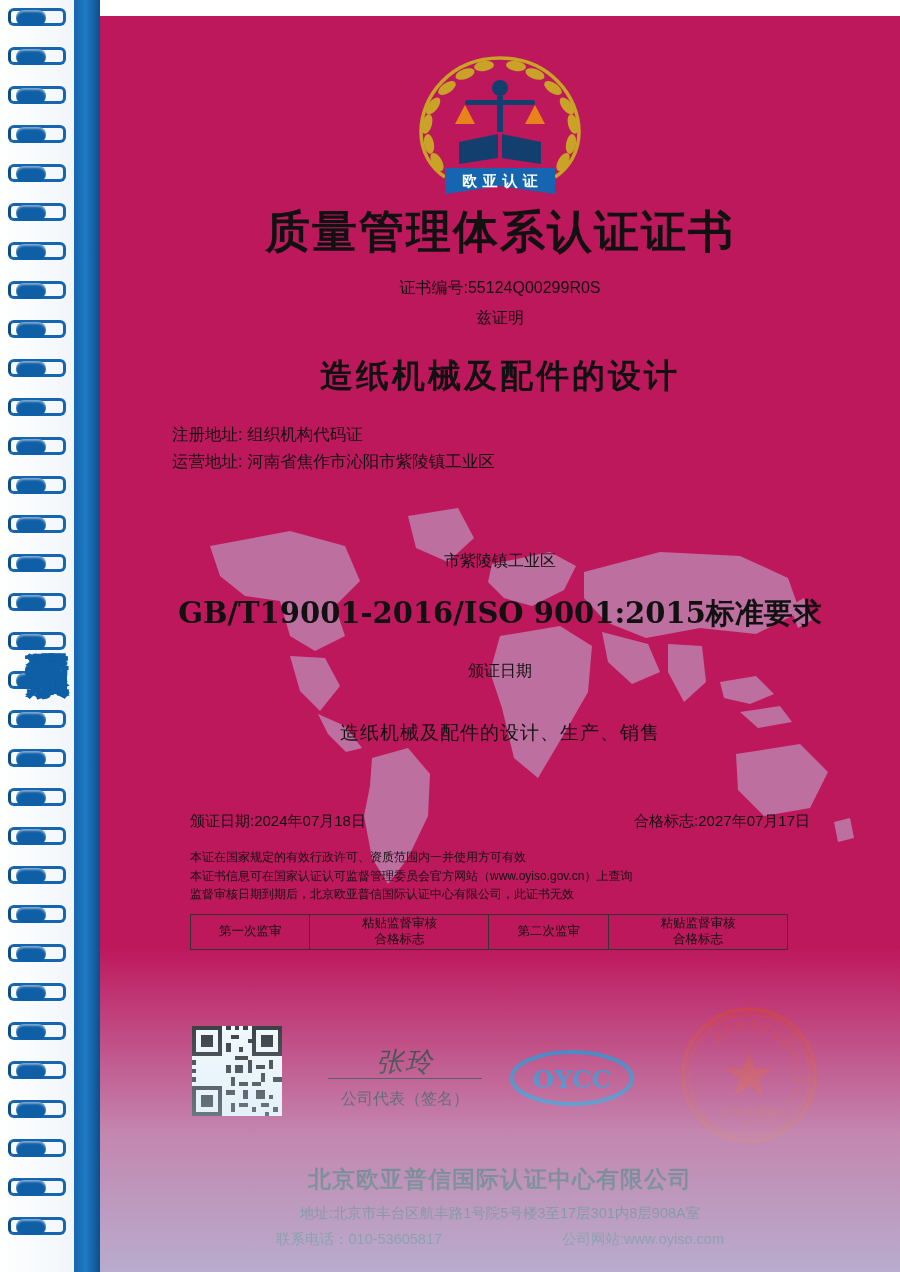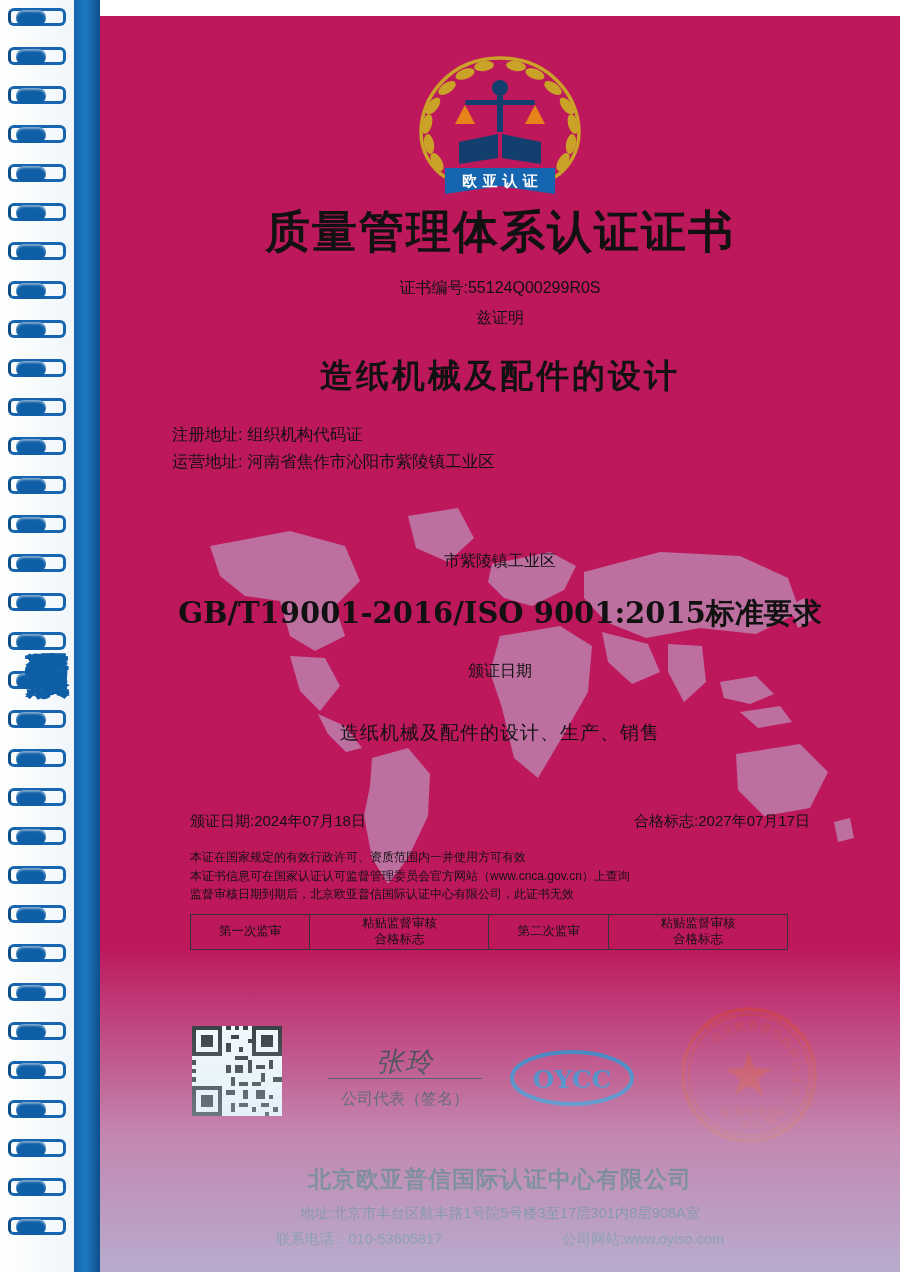--- a/index.html
+++ b/index.html
@@ -465,21 +465,21 @@
     <div class="scope-label">颁证日期</div>
     <div class="scope-text">造纸机械及配件的设计、生产、销售</div>
 
     <div class="dates">
       <div>颁证日期:2024年07月18日</div>
       <div>合格标志:2027年07月17日</div>
     </div>
 
     <div class="notes">
       <div>本证在国家规定的有效行政许可、资质范围内一并使用方可有效</div>
-      <div>本证书信息可在国家认证认可监督管理委员会官方网站（www.cnca.gov.cn）上查询</div>
+      <div>本证书信息可在国家认证认可监督管理委员会官方网站（www.oyiso.gov.cn）上查询</div>
       <div>监督审核日期到期后，北京欧亚普信国际认证中心有限公司，此证书无效</div>
     </div>
 
     <table class="audit-table">
       <tbody>
           <tr>
         <td class="narrow"><span id="ac0">第一次监审</span></td>
         <td class="wide"><span id="ac1">粘贴监督审核<br>合格标志</span></td>
         <td class="narrow"><span id="ac2">第二次监审</span></td>
         <td class="wide"><span id="ac3">粘贴监督审核<br>合格标志</span></td>

